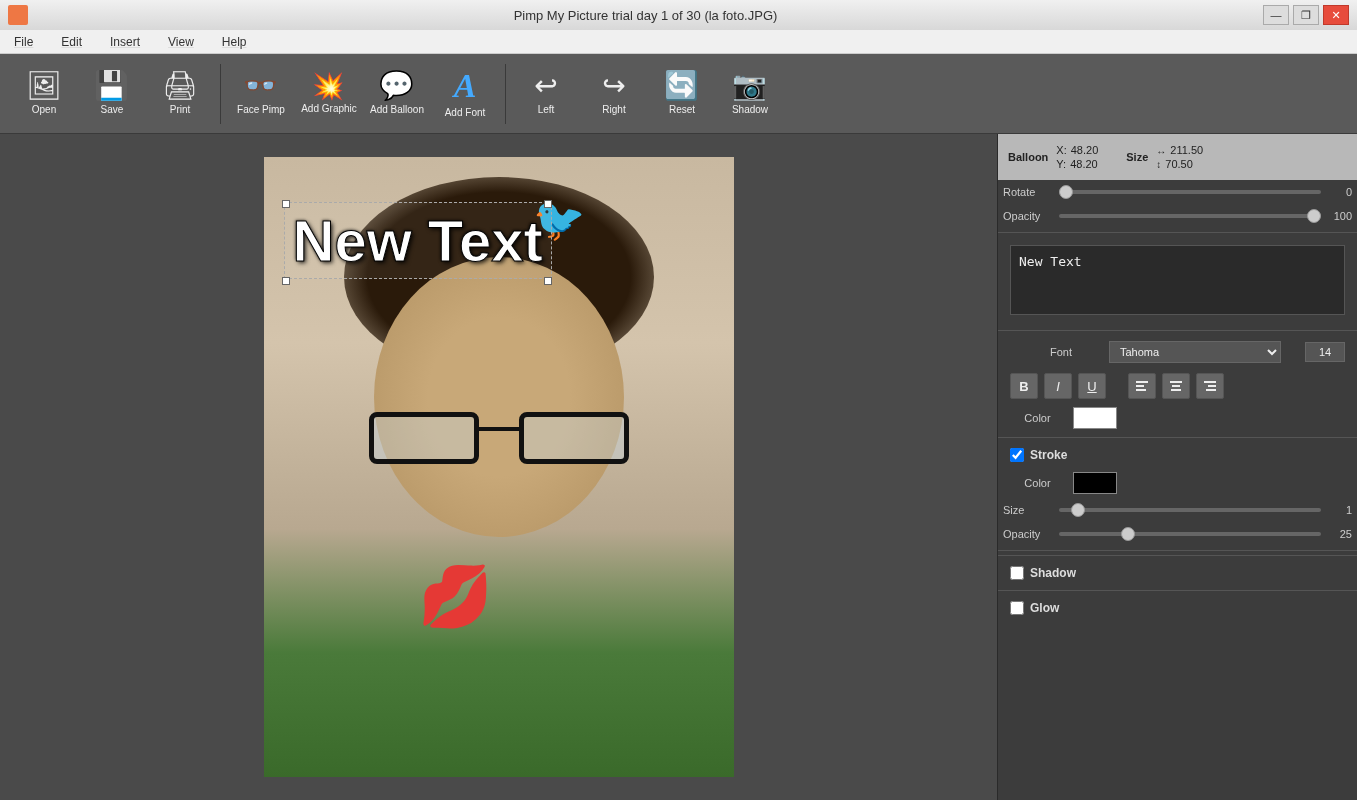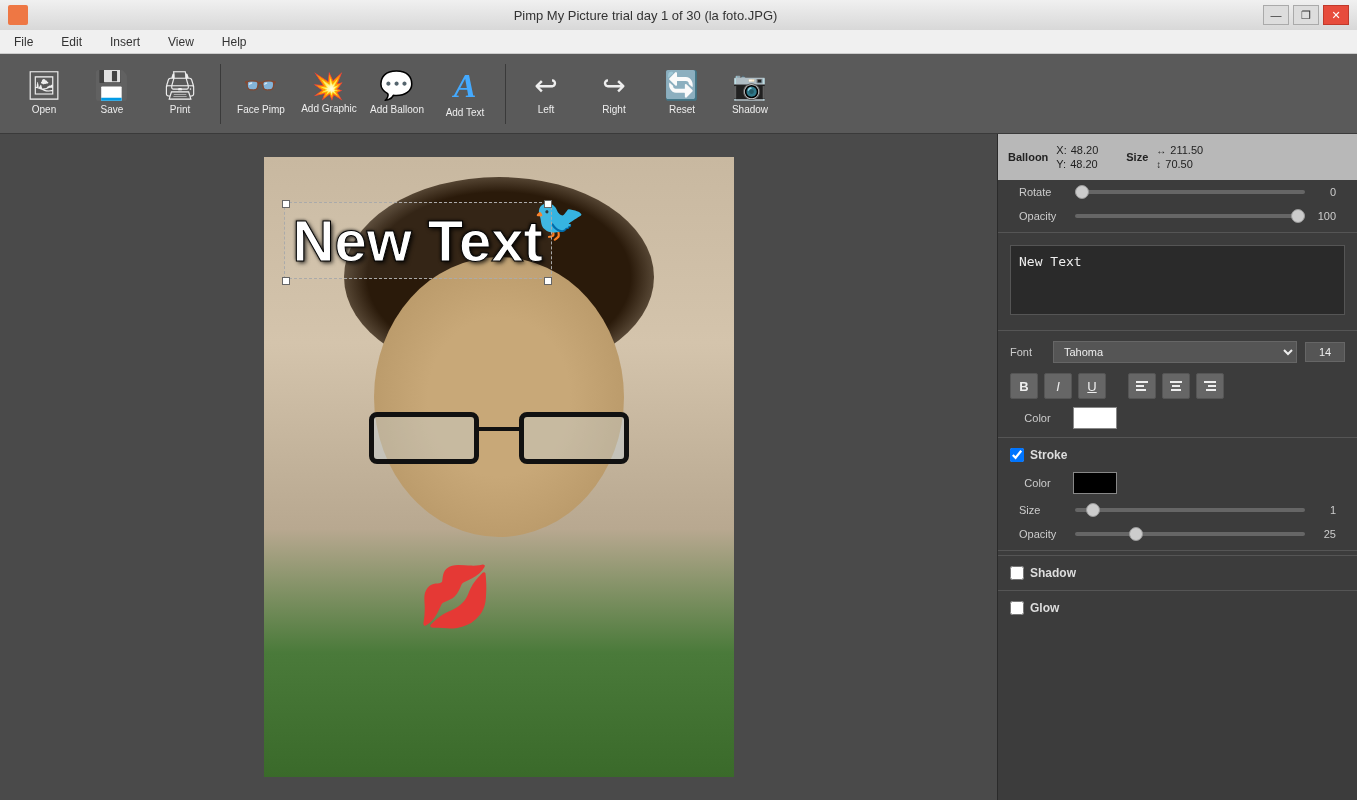--- a/index.html
+++ b/index.html
@@ -25,20 +25,21 @@
 
     
     #menubar {
       background: #f0f0f0;
       height: 24px;
       display: flex;
       align-items: center;
       padding: 0 8px;
       gap: 16px;
       border-bottom: 1px solid #ccc;
+      text-decoration: underline;
     }
     .menu-item { font-size: 12px; color: #333; cursor: pointer; padding: 2px 6px; }
 
     
     #toolbar {
       background: #5a5a5a;
       height: 80px;
       display: flex;
       align-items: center;
       padding: 0 12px;
@@ -88,21 +89,21 @@
       gap: 8px;
       min-height: 46px;
     }
     .pos-group { display: flex; flex-direction: column; gap: 2px; }
     .pos-label { font-weight: bold; font-size: 11px; }
 
     
     .panel-row {
       display: flex;
       align-items: center;
-      padding: 6px 21px;
+      padding: 6px 5px;
       gap: 1px;
     }
     .panel-label { font-size: 11px; color: #ccc; width: 55px; flex-shrink: 0; }
     .slider-container { flex: 1; display: flex; align-items: center; }
     .slider {
       -webkit-appearance: none;
       appearance: none;
       height: 4px;
       background: #666;
       border-radius: 2px;
@@ -131,21 +132,22 @@
       height: 70px;
       resize: none;
       width: calc(100% - 24px);
     }
 
     
     .font-row {
       display: flex;
       align-items: center;
       padding: 6px 12px;
-      gap: 8px;
+      gap: 24px;
+      margin-left: 40px;
     }
     .font-label { font-size: 11px; color: #ccc; width: 35px; }
     .font-select {
       flex: 1;
       background: #555;
       color: #eee;
       border: 1px solid #666;
       padding: 3px 6px;
       font-size: 11px;
     }
@@ -331,21 +333,21 @@
   <button class="tool-btn">
     <span class="tool-icon" style="font-size:26px;">💥</span>
     <span class="tool-label">Add Graphic</span>
   </button>
   <button class="tool-btn">
     <span class="tool-icon">💬</span>
     <span class="tool-label">Add Balloon</span>
   </button>
   <button class="tool-btn">
     <span class="tool-icon" style="font-size:34px; color:#4af; font-style:italic; font-weight:bold; font-family:serif;">A</span>
-    <span class="tool-label">Add Text</span>
+    <span class="tool-label">Add Font</span>
   </button>
   <div class="toolbar-sep"></div>
   <button class="tool-btn">
     <span class="tool-icon">↩</span>
     <span class="tool-label">Left</span>
   </button>
   <button class="tool-btn">
     <span class="tool-icon">↪</span>
     <span class="tool-label">Right</span>
   </button>

